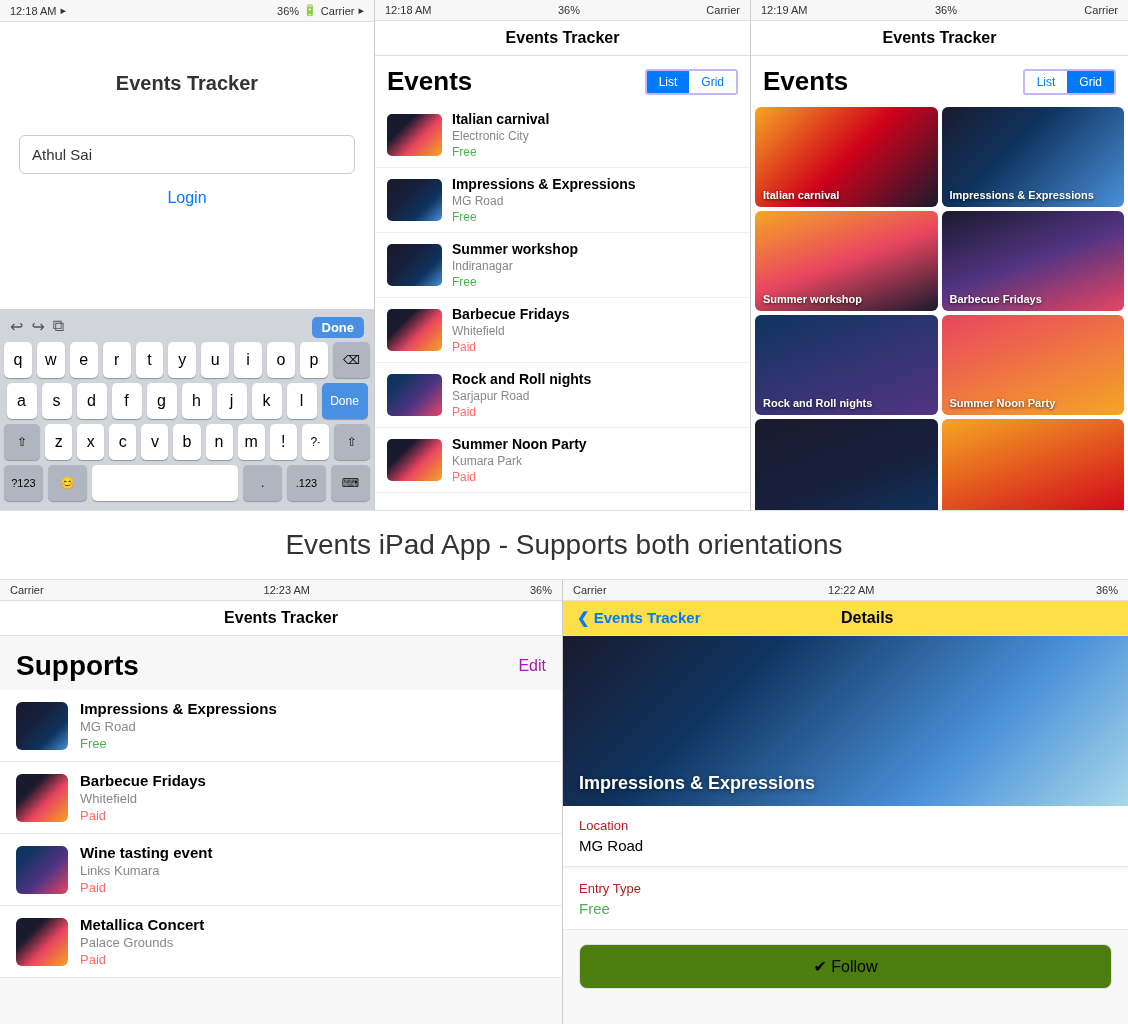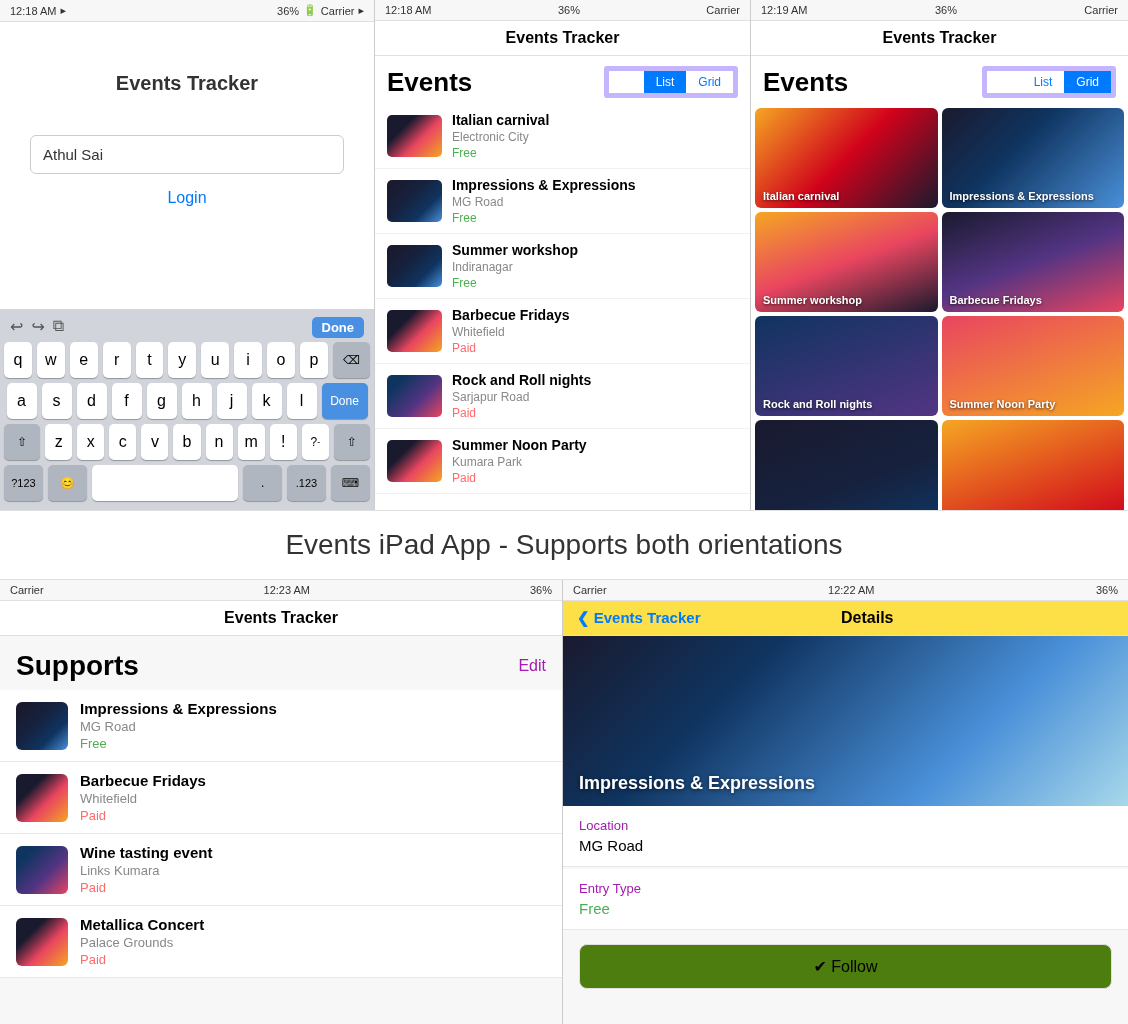--- a/index.html
+++ b/index.html
@@ -41,21 +41,21 @@
     }
     .ipad-left .app-title {
       text-align: center;
       font-size: 20px;
       font-weight: 600;
       color: #333;
       margin-top: 50px;
       margin-bottom: 40px;
     }
     .ipad-left .login-form {
-      padding: 0 30px;
+      padding: 0 19px;
       display: flex;
       flex-direction: column;
       align-items: center;
     }
     .ipad-left .login-input {
       width: 100%;
       border: 1px solid #ccc;
       border-radius: 6px;
       padding: 10px 12px;
       font-size: 15px;
@@ -150,24 +150,23 @@
       align-items: center;
       padding: 10px 12px 6px;
     }
     .events-title {
       font-size: 26px;
       font-weight: 700;
       color: #000;
     }
     .view-toggle {
       display: flex;
-      border: 5px solid #c4b5fd;
+      border: 2px solid #c4b5fd;
       border-radius: 3px;
       overflow: hidden;
-      padding-left: 35px;
     }
     .view-toggle button {
       padding: 4px 12px;
       font-size: 12px;
       border: none;
       cursor: pointer;
     }
     .view-toggle .active {
       background: #007AFF;
       color: #fff;
@@ -412,21 +411,21 @@
     }
     .details-body { flex: 1; overflow-y: auto; }
     .detail-row {
       padding: 12px 16px;
       border-bottom: 1px solid #e8e8e8;
       background: #fff;
       margin-bottom: 2px;
     }
     .detail-label {
       font-size: 13px;
-      color: #a21caf;
+      color: #b91c1c;
       margin-bottom: 4px;
     }
     .detail-value {
       font-size: 15px;
       color: #000;
     }
     .detail-value-free { font-size: 15px; color: #4CAF50; font-weight: 500; }
     .follow-btn-container {
       padding: 12px 16px;
     }

